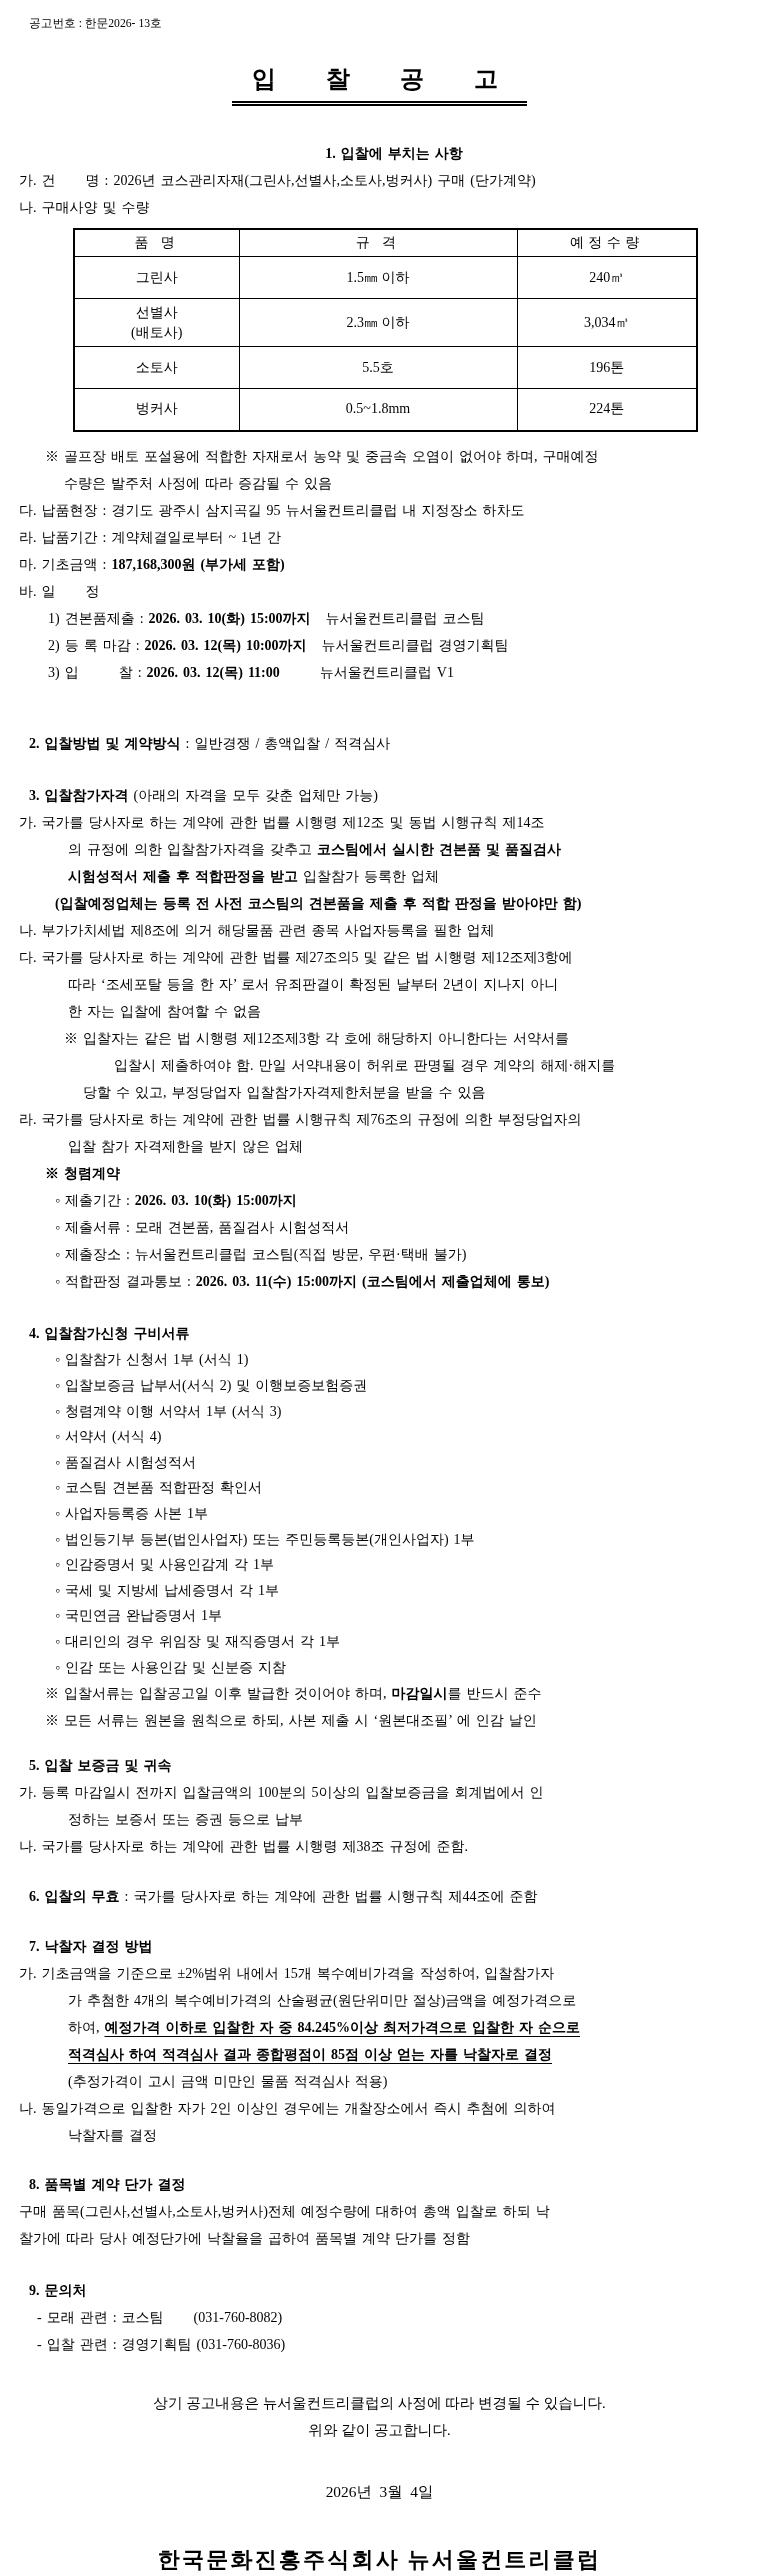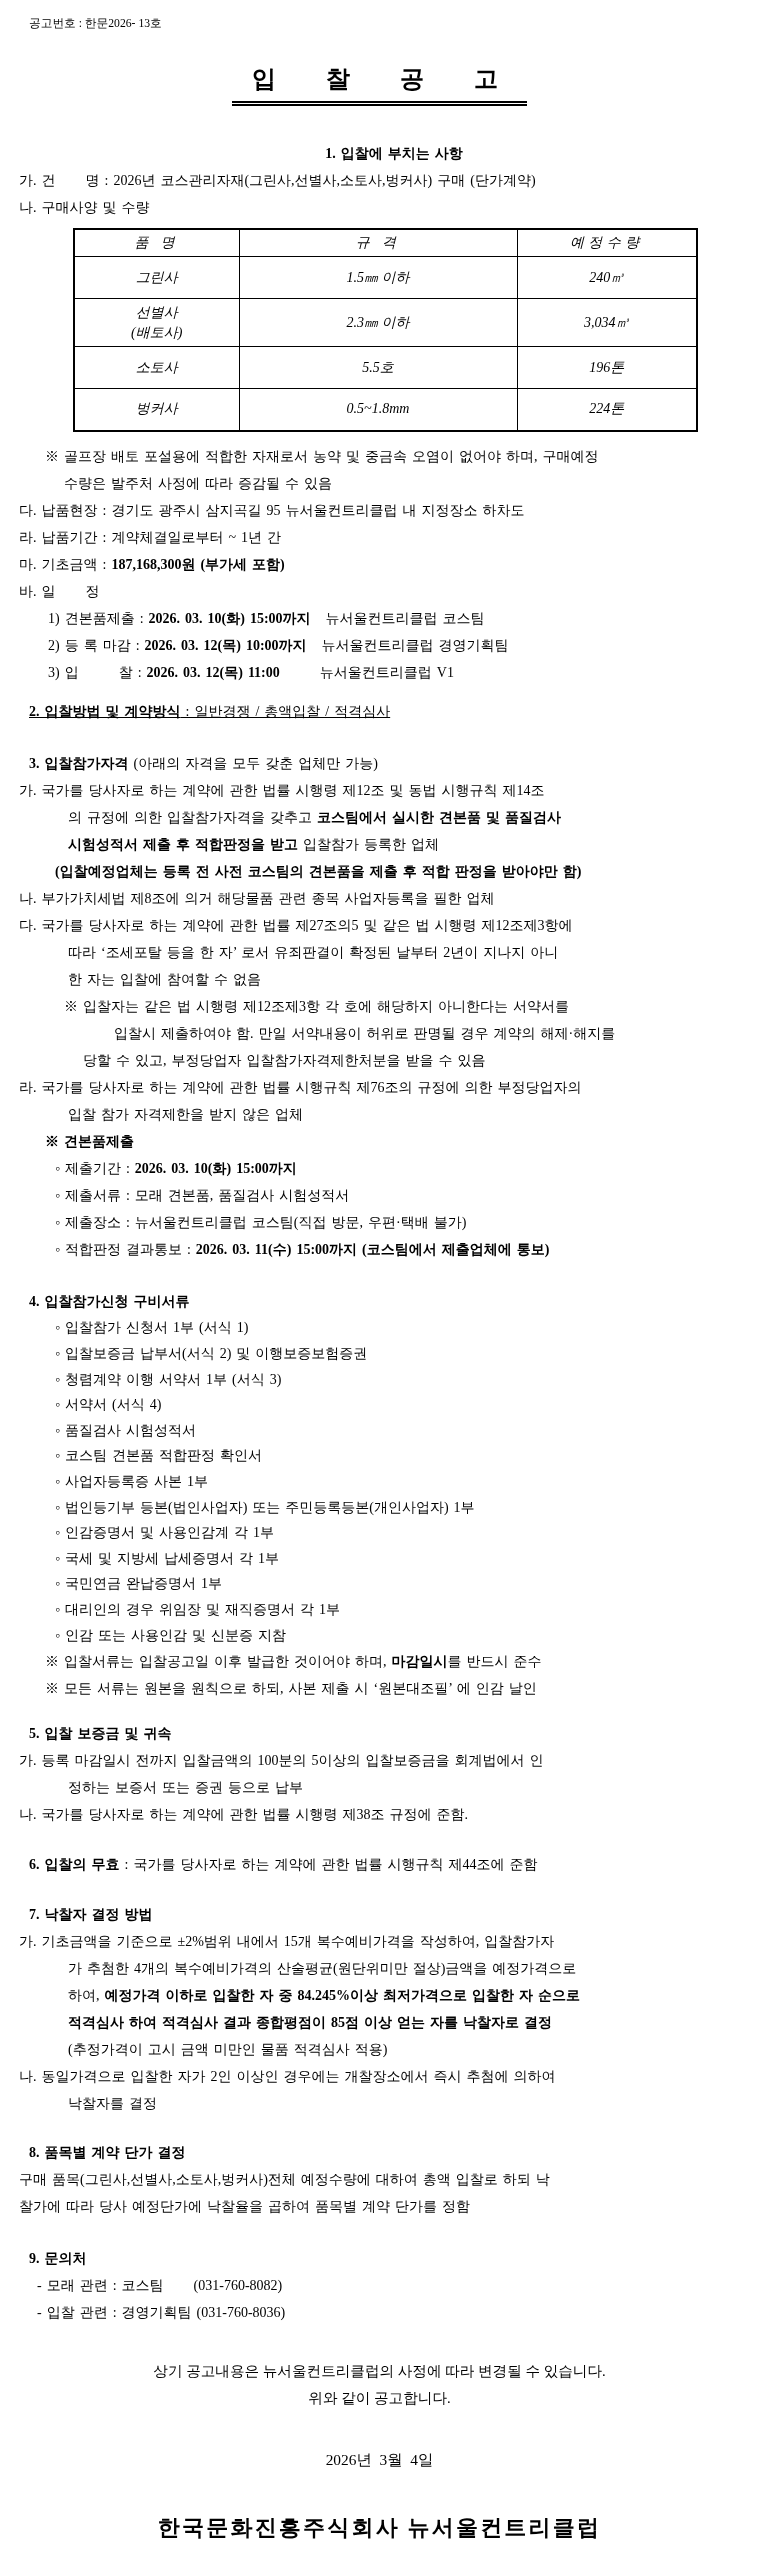--- a/index.html
+++ b/index.html
@@ -24,31 +24,31 @@
   .doc-title {
     display: inline-block;
     font-size: 24px;
     font-weight: bold;
     letter-spacing: 22px;
     padding: 0 7.3px 5.8px 20.5px;
     border-bottom: 5.1px double #000;
     white-space: pre;
   }
   .b  { font-weight: bold; }
-  .bu { font-weight: bold; text-underline-offset: 3.7px; }
+  .bu { font-weight: bold; text-decoration: underline; text-underline-offset: 3.7px; }
   .i40 { padding-left: 29px; }
   .i50 { padding-left: 37px; }
   .i57 { padding-left: 19px; }
   .i62 { padding-left: 45px; }
   .i66 { padding-left: 48px; }
   .i75 { padding-left: 55px; }
   .i88 { padding-left: 64px; }
   .i93 { padding-left: 68px; }
   .sec-h { font-weight: bold; }
-  .mt-s2 { margin-top: 12px; text-decoration: underline; }
+  .mt-s2 { margin-top: 44px; }
   .mt-s3 { margin-top: 25px; }
   .mt-s4 { margin-top: 25px; }
   .mt-s5 { margin-top: 17.5px; }
   .mt-s6 { margin-top: 23.4px; }
   .mt-s7 { margin-top: 23.4px; }
   .mt-s8 { margin-top: 22px; }
   .mt-s9 { margin-top: 25px; }
   .sec1-h { margin-top: 34px; text-align: center; }
   .circ { line-height: 25.6px; }
   table.spec {
@@ -57,21 +57,20 @@
     width: 623px;
     table-layout: fixed;
   }
   table.spec th, table.spec td {
     border: 0.7px solid #000;
     text-align: center;
     vertical-align: middle;
     font-size: 14px;
     font-weight: normal;
     padding: 0;
-    font-style: italic;
   }
   table.spec { border: 2.2px solid #000; }
   table.spec tr.hdr th { border-bottom: 1.5px solid #000; height: 26px; letter-spacing: 4.4px; }
   .col-name { width: 165px; }
   .col-spec { width: 278px; }
   .col-qty  { width: 180px; }
   .rh1 { height: 42px; }
   .rh2 { height: 48px; }
   .cell-two-line div { line-height: 20px; }
   .footer-center { text-align: center; font-size: 14.6px; line-height: 27px; white-space: pre-wrap; }
@@ -158,21 +157,21 @@
   <div class="line i75 b">(입찰예정업체는 등록 전 사전 코스팀의 견본품을 제출 후 적합 판정을 받아야만 함)</div>
   <div class="line i57">나. 부가가치세법 제8조에 의거 해당물품 관련 종목 사업자등록을 필한 업체</div>
   <div class="line i57">다. 국가를 당사자로 하는 계약에 관한 법률 제27조의5 및 같은 법 시행령 제12조제3항에</div>
   <div class="line i93">따라 ‘조세포탈 등을 한 자’ 로서 유죄판결이 확정된 날부터 2년이 지나지 아니</div>
   <div class="line i93">한 자는 입찰에 참여할 수 없음</div>
   <div class="line i88">※ 입찰자는 같은 법 시행령 제12조제3항 각 호에 해당하지 아니한다는 서약서를</div>
   <div class="line i110 i93" style="padding-left:114px">입찰시 제출하여야 함. 만일 서약내용이 허위로 판명될 경우 계약의 해제·해지를</div>
   <div class="line" style="padding-left:83px">당할 수 있고, 부정당업자 입찰참가자격제한처분을 받을 수 있음</div>
   <div class="line i57">라. 국가를 당사자로 하는 계약에 관한 법률 시행규칙 제76조의 규정에 의한 부정당업자의</div>
   <div class="line i93">입찰 참가 자격제한을 받지 않은 업체</div>
-  <div class="line i62 b">※ 견본품제출</div>
+  <div class="line i62 b">※ 청렴계약</div>
   <div class="line i75"><span>◦ 제출기간 : </span><span class="b">2026. 03. 10(화) 15:00까지</span></div>
   <div class="line i75">◦ 제출서류 : 모래 견본품, 품질검사 시험성적서</div>
   <div class="line i75">◦ 제출장소 : 뉴서울컨트리클럽 코스팀(직접 방문, 우편·택배 불가)</div>
   <div class="line i75"><span>◦ 적합판정 결과통보 : </span><span class="b">2026. 03. 11(수) 15:00까지 (코스팀에서 제출업체에 통보)</span></div>
 
   <div class="line i40 sec-h mt-s4">4. 입찰참가신청 구비서류</div>
   <div class="line circ i75">◦ 입찰참가 신청서 1부 (서식 1)</div>
   <div class="line circ i75">◦ 입찰보증금 납부서(서식 2) 및 이행보증보험증권</div>
   <div class="line circ i75">◦ 청렴계약 이행 서약서 1부 (서식 3)</div>
   <div class="line circ i75">◦ 서약서 (서식 4)</div>

